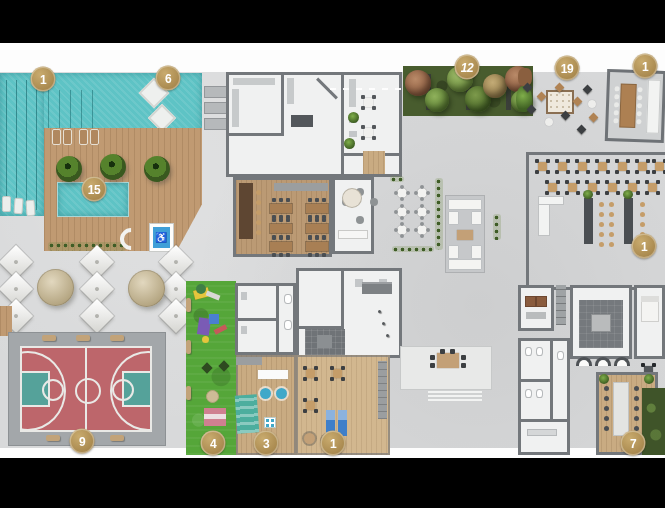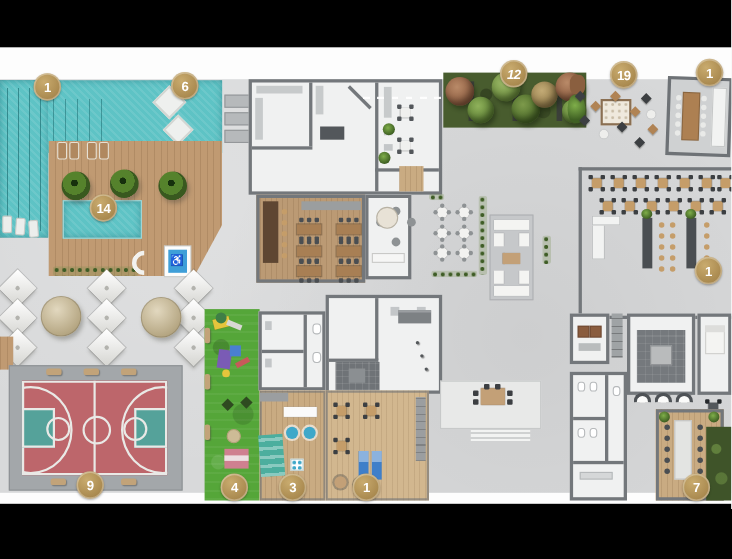--- a/index.html
+++ b/index.html
@@ -364,21 +364,21 @@
     <div class="abs dotcol darkc" style="left:8px;top:14px;"></div>
     <div class="abs dotcol darkc" style="left:38px;top:14px;"></div>
     <div class="abs greens" style="left:3px;top:2px;width:10px;height:10px;"></div>
     <div class="abs greens" style="left:48px;top:2px;width:10px;height:10px;"></div>
   </div>
   <div class="abs" style="left:642px;top:388px;width:23px;height:67px;background:#3f5429;background-image:radial-gradient(circle at 40% 30%,rgba(130,170,80,.5) 0 4px,transparent 5px),radial-gradient(circle at 60% 70%,rgba(130,170,80,.4) 0 5px,transparent 6px);"></div>
 
   <div class="abs" style="left:0;top:0;width:665px;height:508px;">
       <div class="marker" style="left: 43px; top: 79px;">1</div>
       <div class="marker" style="left: 168px; top: 78px;">6</div>
-      <div class="marker" style="left: 94px; top: 189px;">14</div>
+      <div class="marker" style="left: 94px; top: 189px;">15</div>
       <div class="marker" style="left: 467px; top: 67px; font-style: italic;">12</div>
       <div class="marker" style="left: 567px; top: 68px;">19</div>
       <div class="marker" style="left: 645px; top: 66px;">1</div>
       <div class="marker" style="left: 644px; top: 246px;">1</div>
       <div class="marker" style="left: 82px; top: 441px;">9</div>
       <div class="marker" style="left: 213px; top: 443px;">4</div>
       <div class="marker" style="left: 266px; top: 443px;">3</div>
       <div class="marker" style="left: 333px; top: 443px;">1</div>
       <div class="marker" style="left: 633px; top: 443px;">7</div>
     </div>

